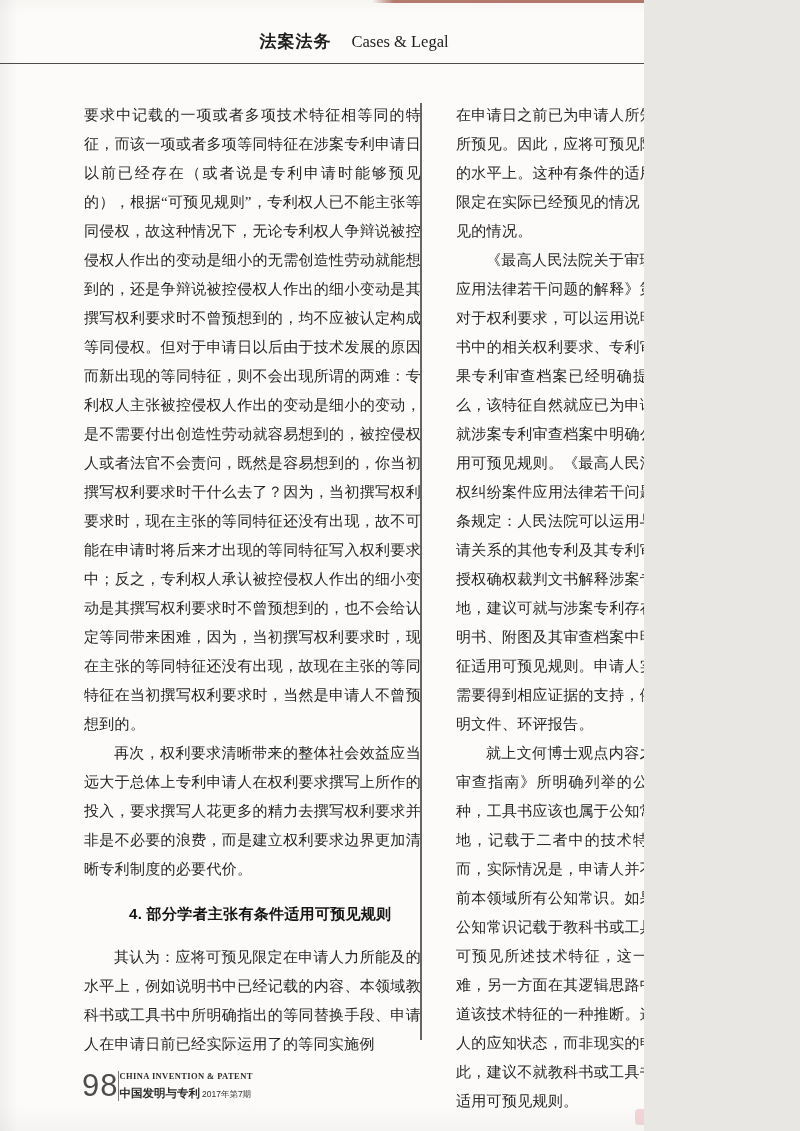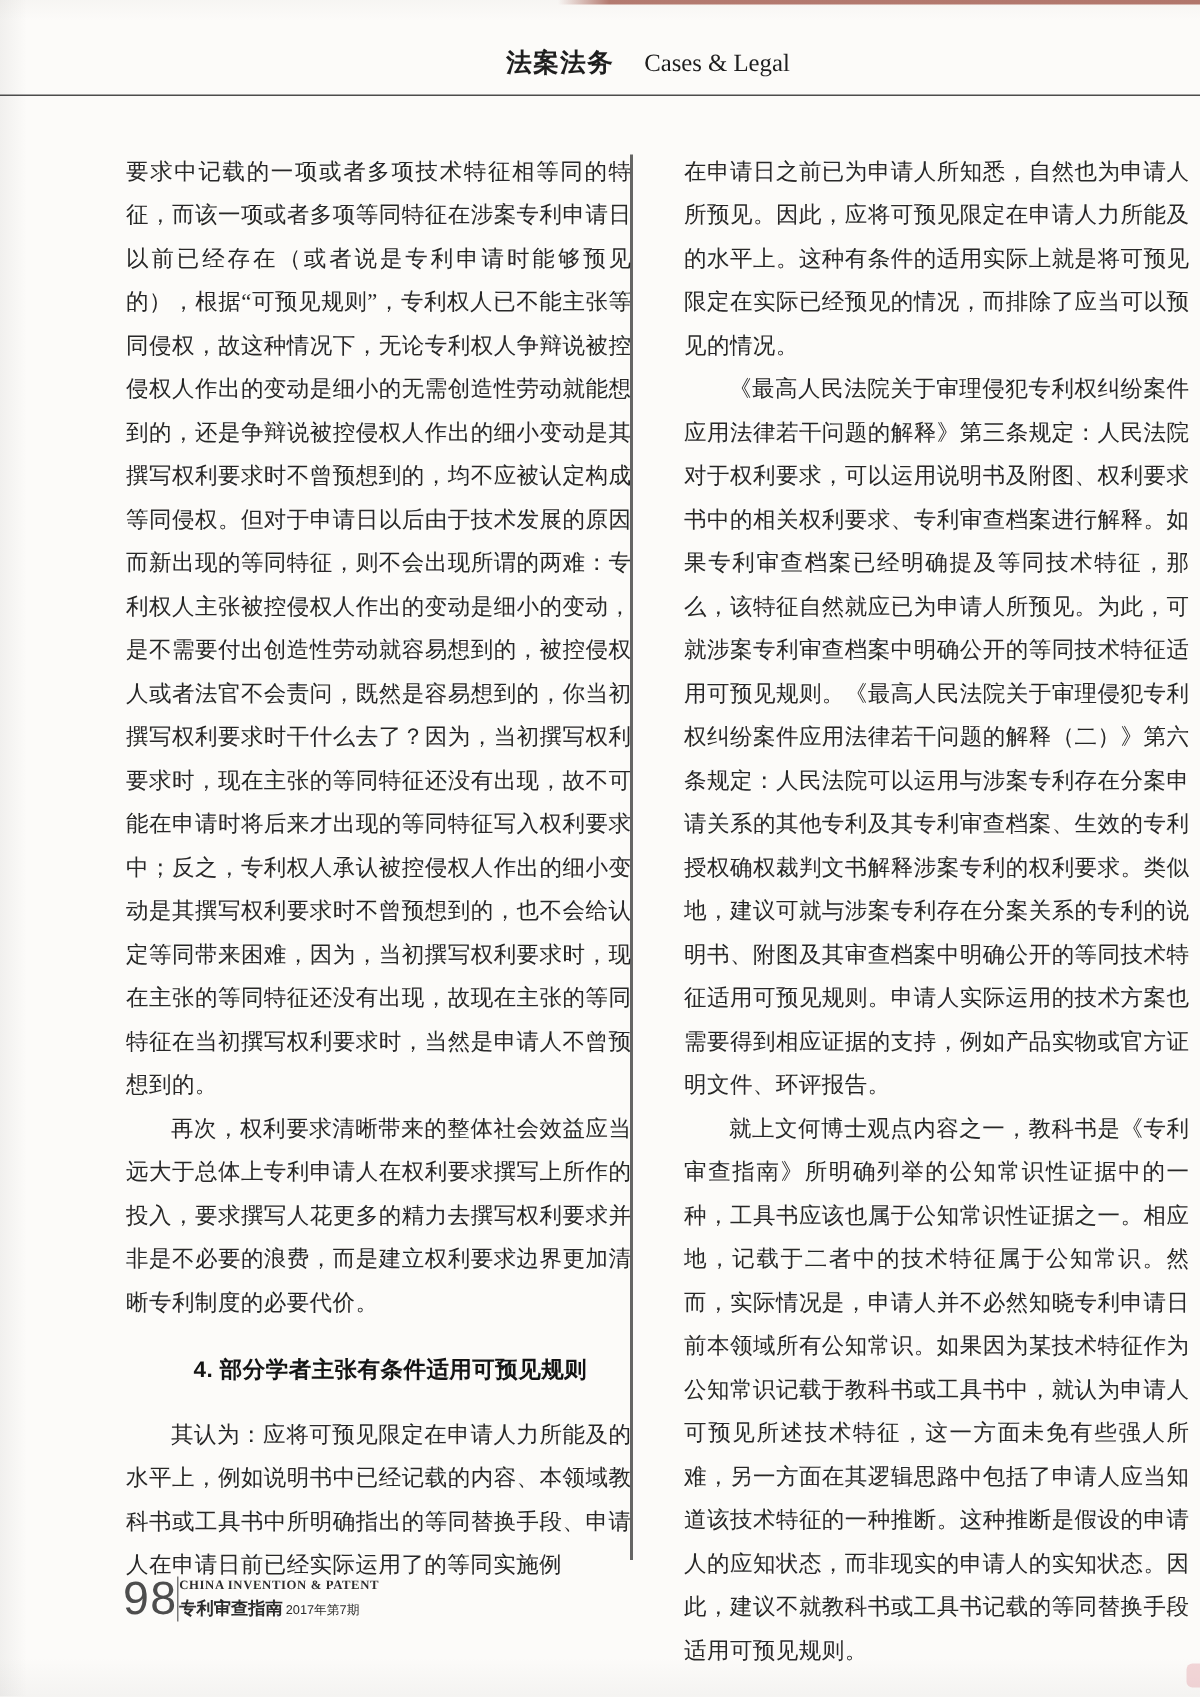--- a/index.html
+++ b/index.html
@@ -3,21 +3,21 @@
 <meta charset="utf-8">
 <style>
   html,body{margin:0;padding:0;}
   body{
     width:800px;height:1131px;
     background:#e9e7e4;
     font-family:"Liberation Serif", serif;
   }
   .page{
     position:relative;
-    width:800px;height:1131px;
+    width:644px;height:1131px;
     background:#fcfbf9;
     overflow:hidden;
     color:#262626;
   }
   
   .page::before{
     content:"";position:absolute;inset:0;pointer-events:none;
     background:
       linear-gradient(to right, rgba(90,90,90,0.07), rgba(0,0,0,0) 18px),
       linear-gradient(to top, rgba(120,120,120,0.06), rgba(0,0,0,0) 26px),
@@ -76,20 +76,21 @@
     font-family:"Liberation Sans", sans-serif;
     font-size:31px;color:#4d4d4d;line-height:1;
     letter-spacing:1px;
   }
   .footer-sep{width:1px;height:30px;background:#7a7a7a;}
   .footer-journal{display:flex;flex-direction:column;justify-content:center;gap:1px;}
   .journal-en{
     font-family:"Liberation Serif", serif;
     font-size:8.5px;font-weight:bold;letter-spacing:0.4px;color:#2c2c2c;
     line-height:1.2;
+    margin-top:21px;
   }
   .journal-cn-line{line-height:1.2;white-space:nowrap;}
   .journal-cn{
     font-family:"Liberation Sans", sans-serif;
     font-size:11.5px;font-weight:bold;color:#2c2c2c;
   }
   .issue{
     font-family:"Liberation Sans", sans-serif;
     font-size:8.5px;color:#2c2c2c;margin-left:2px;
   }
@@ -123,19 +124,19 @@
     <p class="para">《最高人民法院关于审理侵犯专利权纠纷案件应用法律若干问题的解释》第三条规定：人民法院对于权利要求，可以运用说明书及附图、权利要求书中的相关权利要求、专利审查档案进行解释。如果专利审查档案已经明确提及等同技术特征，那么，该特征自然就应已为申请人所预见。为此，可就涉案专利审查档案中明确公开的等同技术特征适用可预见规则。《最高人民法院关于审理侵犯专利权纠纷案件应用法律若干问题的解释（二）》第六条规定：人民法院可以运用与涉案专利存在分案申请关系的其他专利及其专利审查档案、生效的专利授权确权裁判文书解释涉案专利的权利要求。类似地，建议可就与涉案专利存在分案关系的专利的说明书、附图及其审查档案中明确公开的等同技术特征适用可预见规则。申请人实际运用的技术方案也需要得到相应证据的支持，例如产品实物或官方证明文件、环评报告。</p>
     <p class="para">就上文何博士观点内容之一，教科书是《专利审查指南》所明确列举的公知常识性证据中的一种，工具书应该也属于公知常识性证据之一。相应地，记载于二者中的技术特征属于公知常识。然而，实际情况是，申请人并不必然知晓专利申请日前本领域所有公知常识。如果因为某技术特征作为公知常识记载于教科书或工具书中，就认为申请人可预见所述技术特征，这一方面未免有些强人所难，另一方面在其逻辑思路中包括了申请人应当知道该技术特征的一种推断。这种推断是假设的申请人的应知状态，而非现实的申请人的实知状态。因此，建议不就教科书或工具书记载的等同替换手段适用可预见规则。</p>
 
   </div>
 
   <footer class="footer">
     <span class="page-num">98</span>
     <span class="footer-sep"></span>
     <span class="footer-journal">
       <span class="journal-en">CHINA INVENTION &amp; PATENT</span>
-      <span class="journal-cn-line"><span class="journal-cn">专利审查指南</span><span class="issue">2017年第7期</span></span>
+      <span class="journal-cn-line"><span class="journal-cn">中国发明与专利</span><span class="issue">2017年第7期</span></span>
     </span>
   </footer>
 
   <div class="scan-pink-smudge"></div>
 
 </div>
 
 </body></html>

